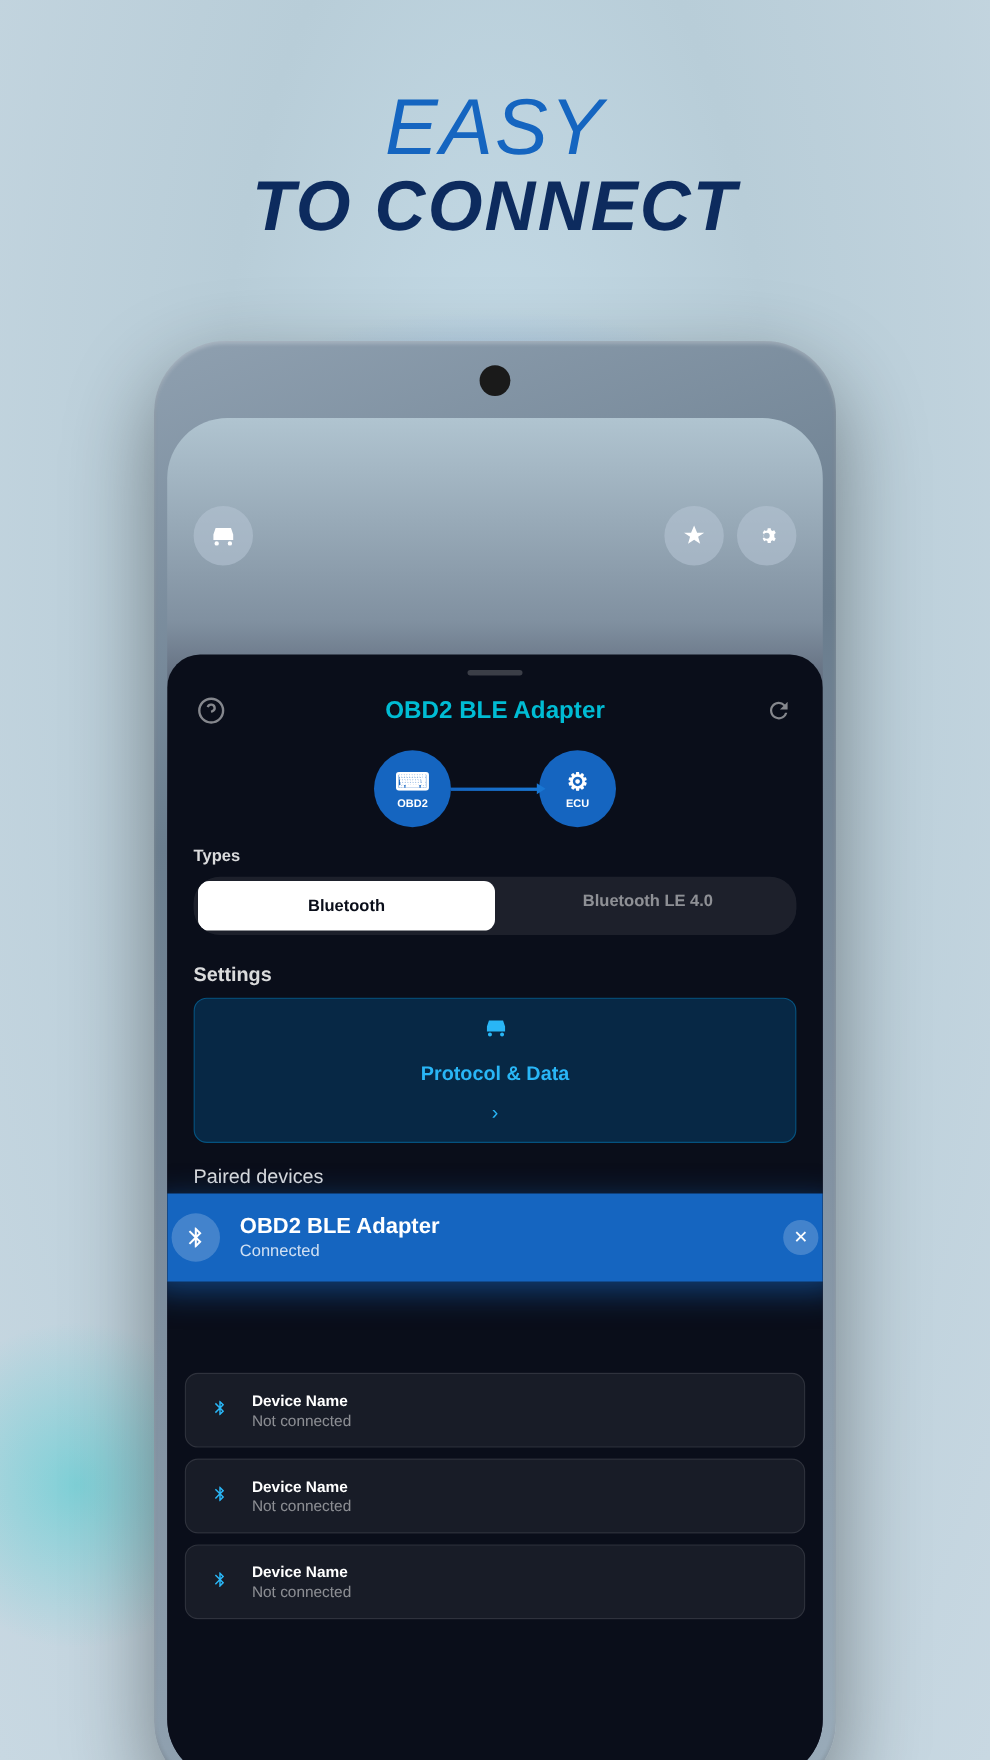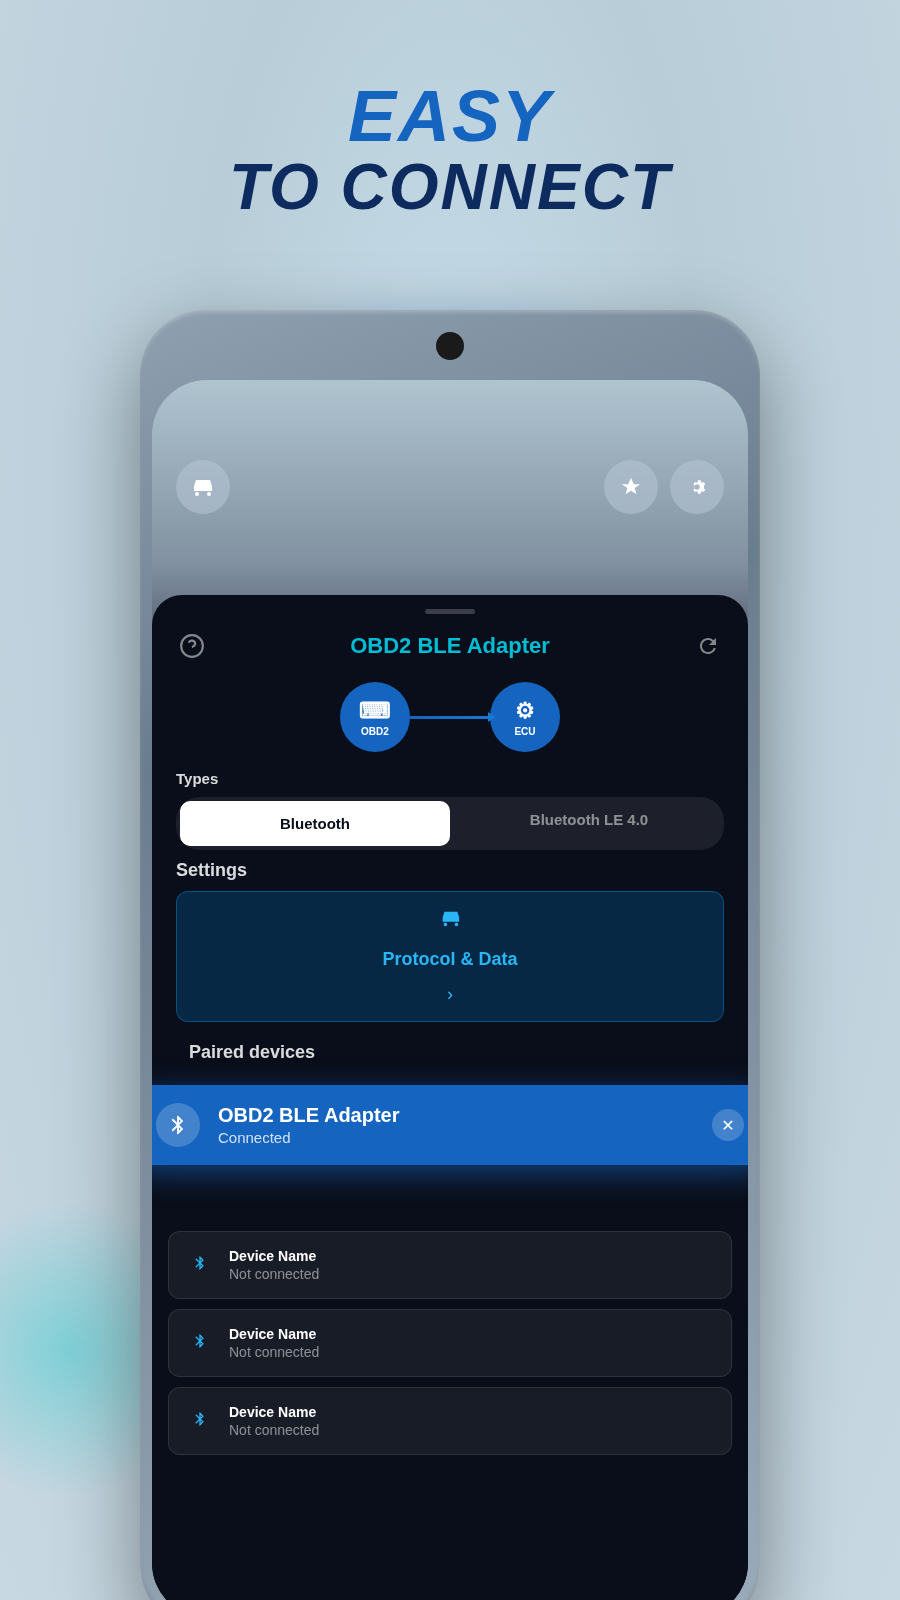--- a/index.html
+++ b/index.html
@@ -47,21 +47,21 @@
     .header-text {
       position: absolute;
       top: 80px;
       left: 0; right: 0;
       text-align: center;
       z-index: 10;
     }
 
     .header-easy {
       font-size: 72px;
-      font-weight: 700;
+      font-weight: 400;
       font-style: italic;
       color: #1565C0;
       letter-spacing: 2px;
       line-height: 1;
     }
 
     .header-connect {
       font-size: 64px;
       font-weight: 900;
       font-style: italic;
@@ -282,21 +282,21 @@
     
     .section-label {
       color: rgba(255,255,255,0.85);
       font-size: 15px;
       font-weight: 600;
       padding: 0 24px 10px;
     }
 
     
     .type-tabs {
-      margin: 0 24px 10px;
+      margin: 0 24px 26px;
       background: rgba(255,255,255,0.08);
       border-radius: 24px;
       display: flex;
       overflow: hidden;
     }
 
     .type-tab {
       flex: 1;
       padding: 14px 8px;
       text-align: center;
@@ -347,22 +347,22 @@
 
     .chevron-right {
       color: #29B6F6;
       font-size: 18px;
     }
 
     
     .paired-label {
       color: rgba(255,255,255,0.85);
       font-size: 18px;
-      font-weight: 700;
-      padding: 0 37px 0;
+      font-weight: 400;
+      padding: 0 24px 0;
     }
 
     
     .connected-banner {
       position: absolute;
       left: -20px;
       right: -20px;
       background: #1565C0;
       border-radius: 20px;
       padding: 18px 24px;

